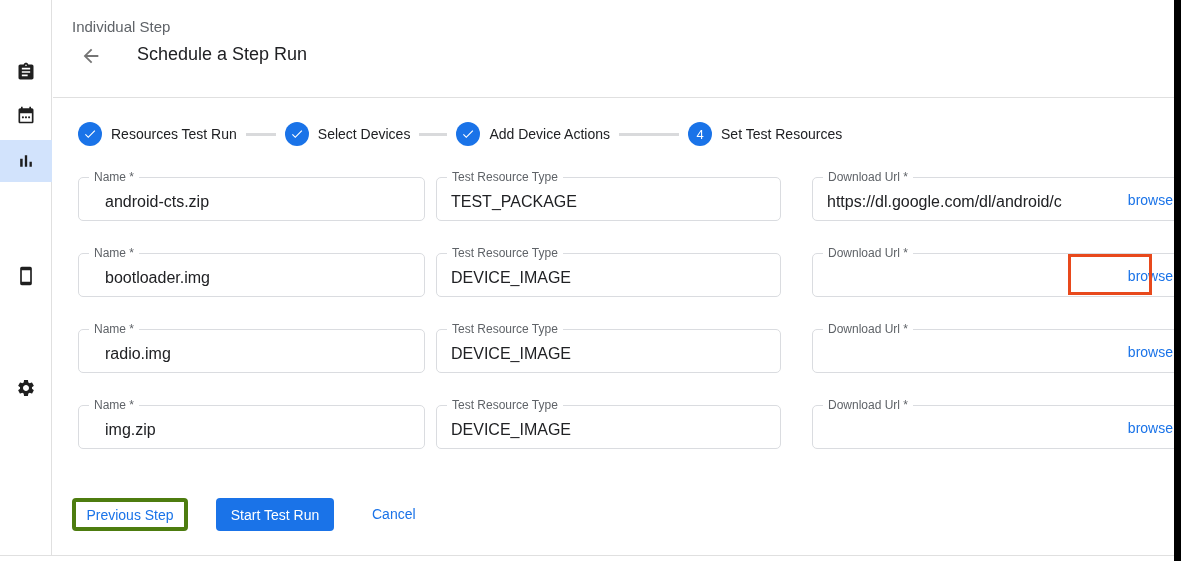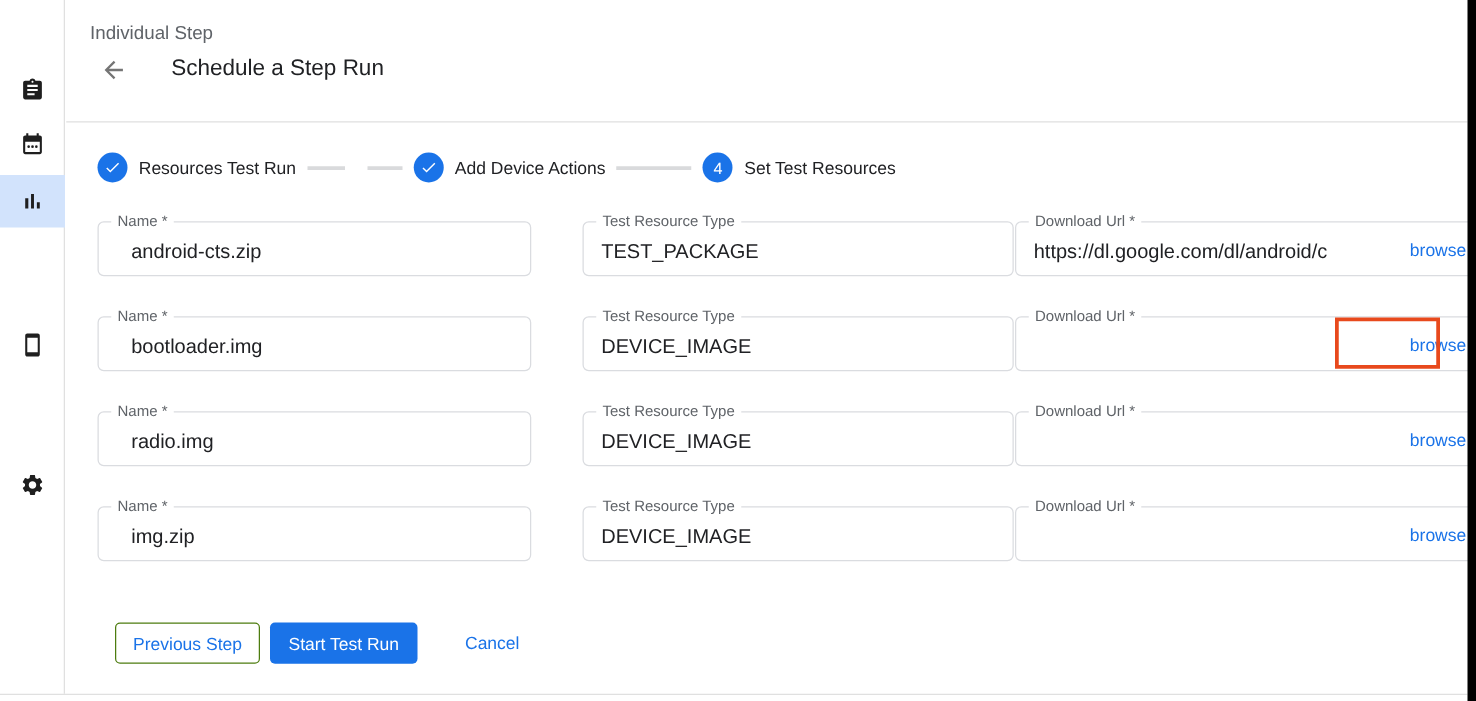--- a/index.html
+++ b/index.html
@@ -35,30 +35,30 @@
   .connector.c2 { width:28px; }
   .connector.c3 { width:60px; }
 
   
   .field { position:absolute; height:44px; background:#fff; border:1px solid #dadce0; border-radius:5px; }
   .flabel { position:absolute; top:-8px; left:10px; background:#fff; padding:0 5px; font-size:12px; color:#5f6368; white-space:nowrap; }
   .fvalue { width:100%; height:100%; border:none; outline:none; background:transparent; padding:5px 14px 0; font-size:16px; color:#202124; font-family:"Liberation Sans", sans-serif; }
   .fvalue.with-browse { padding-right:80px; }
   .browse { position:absolute; right:14px; top:50%; transform:translateY(-44%); font-size:14px; color:#1a73e8; cursor:pointer; }
   .c1 { left:78px;  width:347px;padding-left:12px; }
-  .c2 { left:466px; width:345px; }
+  .c2 { left:436px; width:345px; }
   .c3 { left:812px; width:376px; }
   .r1 { top:177px; } .r2 { top:253px; } .r3 { top:329px; } .r4 { top:405px; }
 
   
   .annotation { position:absolute; left:1068px; top:254px; width:84px; height:41px; border:3px solid #e8491c; background:transparent; z-index:5; }
 
   
   .btn { position:absolute; top:498px; height:33px; display:flex; align-items:center; justify-content:center; font-size:14px; font-weight:500; border-radius:4px; cursor:pointer; font-family:"Liberation Sans", sans-serif; }
-  .btn-outline { left:92px; width:116px; background:#fff; border:1px solid #4d7c0f; color:#1a73e8; }
+  .btn-outline { left:72px; width:116px; background:#fff; border:4px solid #4d7c0f; color:#1a73e8; }
   .btn-primary { left:216px; width:118px; background:#1a73e8; border:none; color:#fff; }
   .link-cancel { position:absolute; left:372px; top:506px; font-size:14px; font-weight:400; color:#1a73e8; cursor:pointer; }
 </style>
 </head>
 <body>
 
 <div class="screen">
 
   <div class="sidebar">
     <div class="nav-item" style="top:51px">
@@ -103,20 +103,28 @@
   <div class="stepper">
     <div class="step">
       <span class="scircle">
           <svg viewBox="0 0 24 24">
             <path d="M9 16.2 4.8 12l-1.4 1.4L9 19 21 7l-1.4-1.4z"></path>
           </svg>
         </span>
       <span class="slabel">Resources Test Run</span>
     </div>
     <span class="connector c1"></span>
+    <div class="step">
+      <span class="scircle">
+          <svg viewBox="0 0 24 24">
+            <path d="M9 16.2 4.8 12l-1.4 1.4L9 19 21 7l-1.4-1.4z"></path>
+          </svg>
+        </span>
+      <span class="slabel">Select Devices</span>
+    </div>
     <span class="connector c2"></span>
     <div class="step">
       <span class="scircle">
           <svg viewBox="0 0 24 24">
             <path d="M9 16.2 4.8 12l-1.4 1.4L9 19 21 7l-1.4-1.4z"></path>
           </svg>
         </span>
       <span class="slabel">Add Device Actions</span>
     </div>
     <span class="connector c3"></span>

